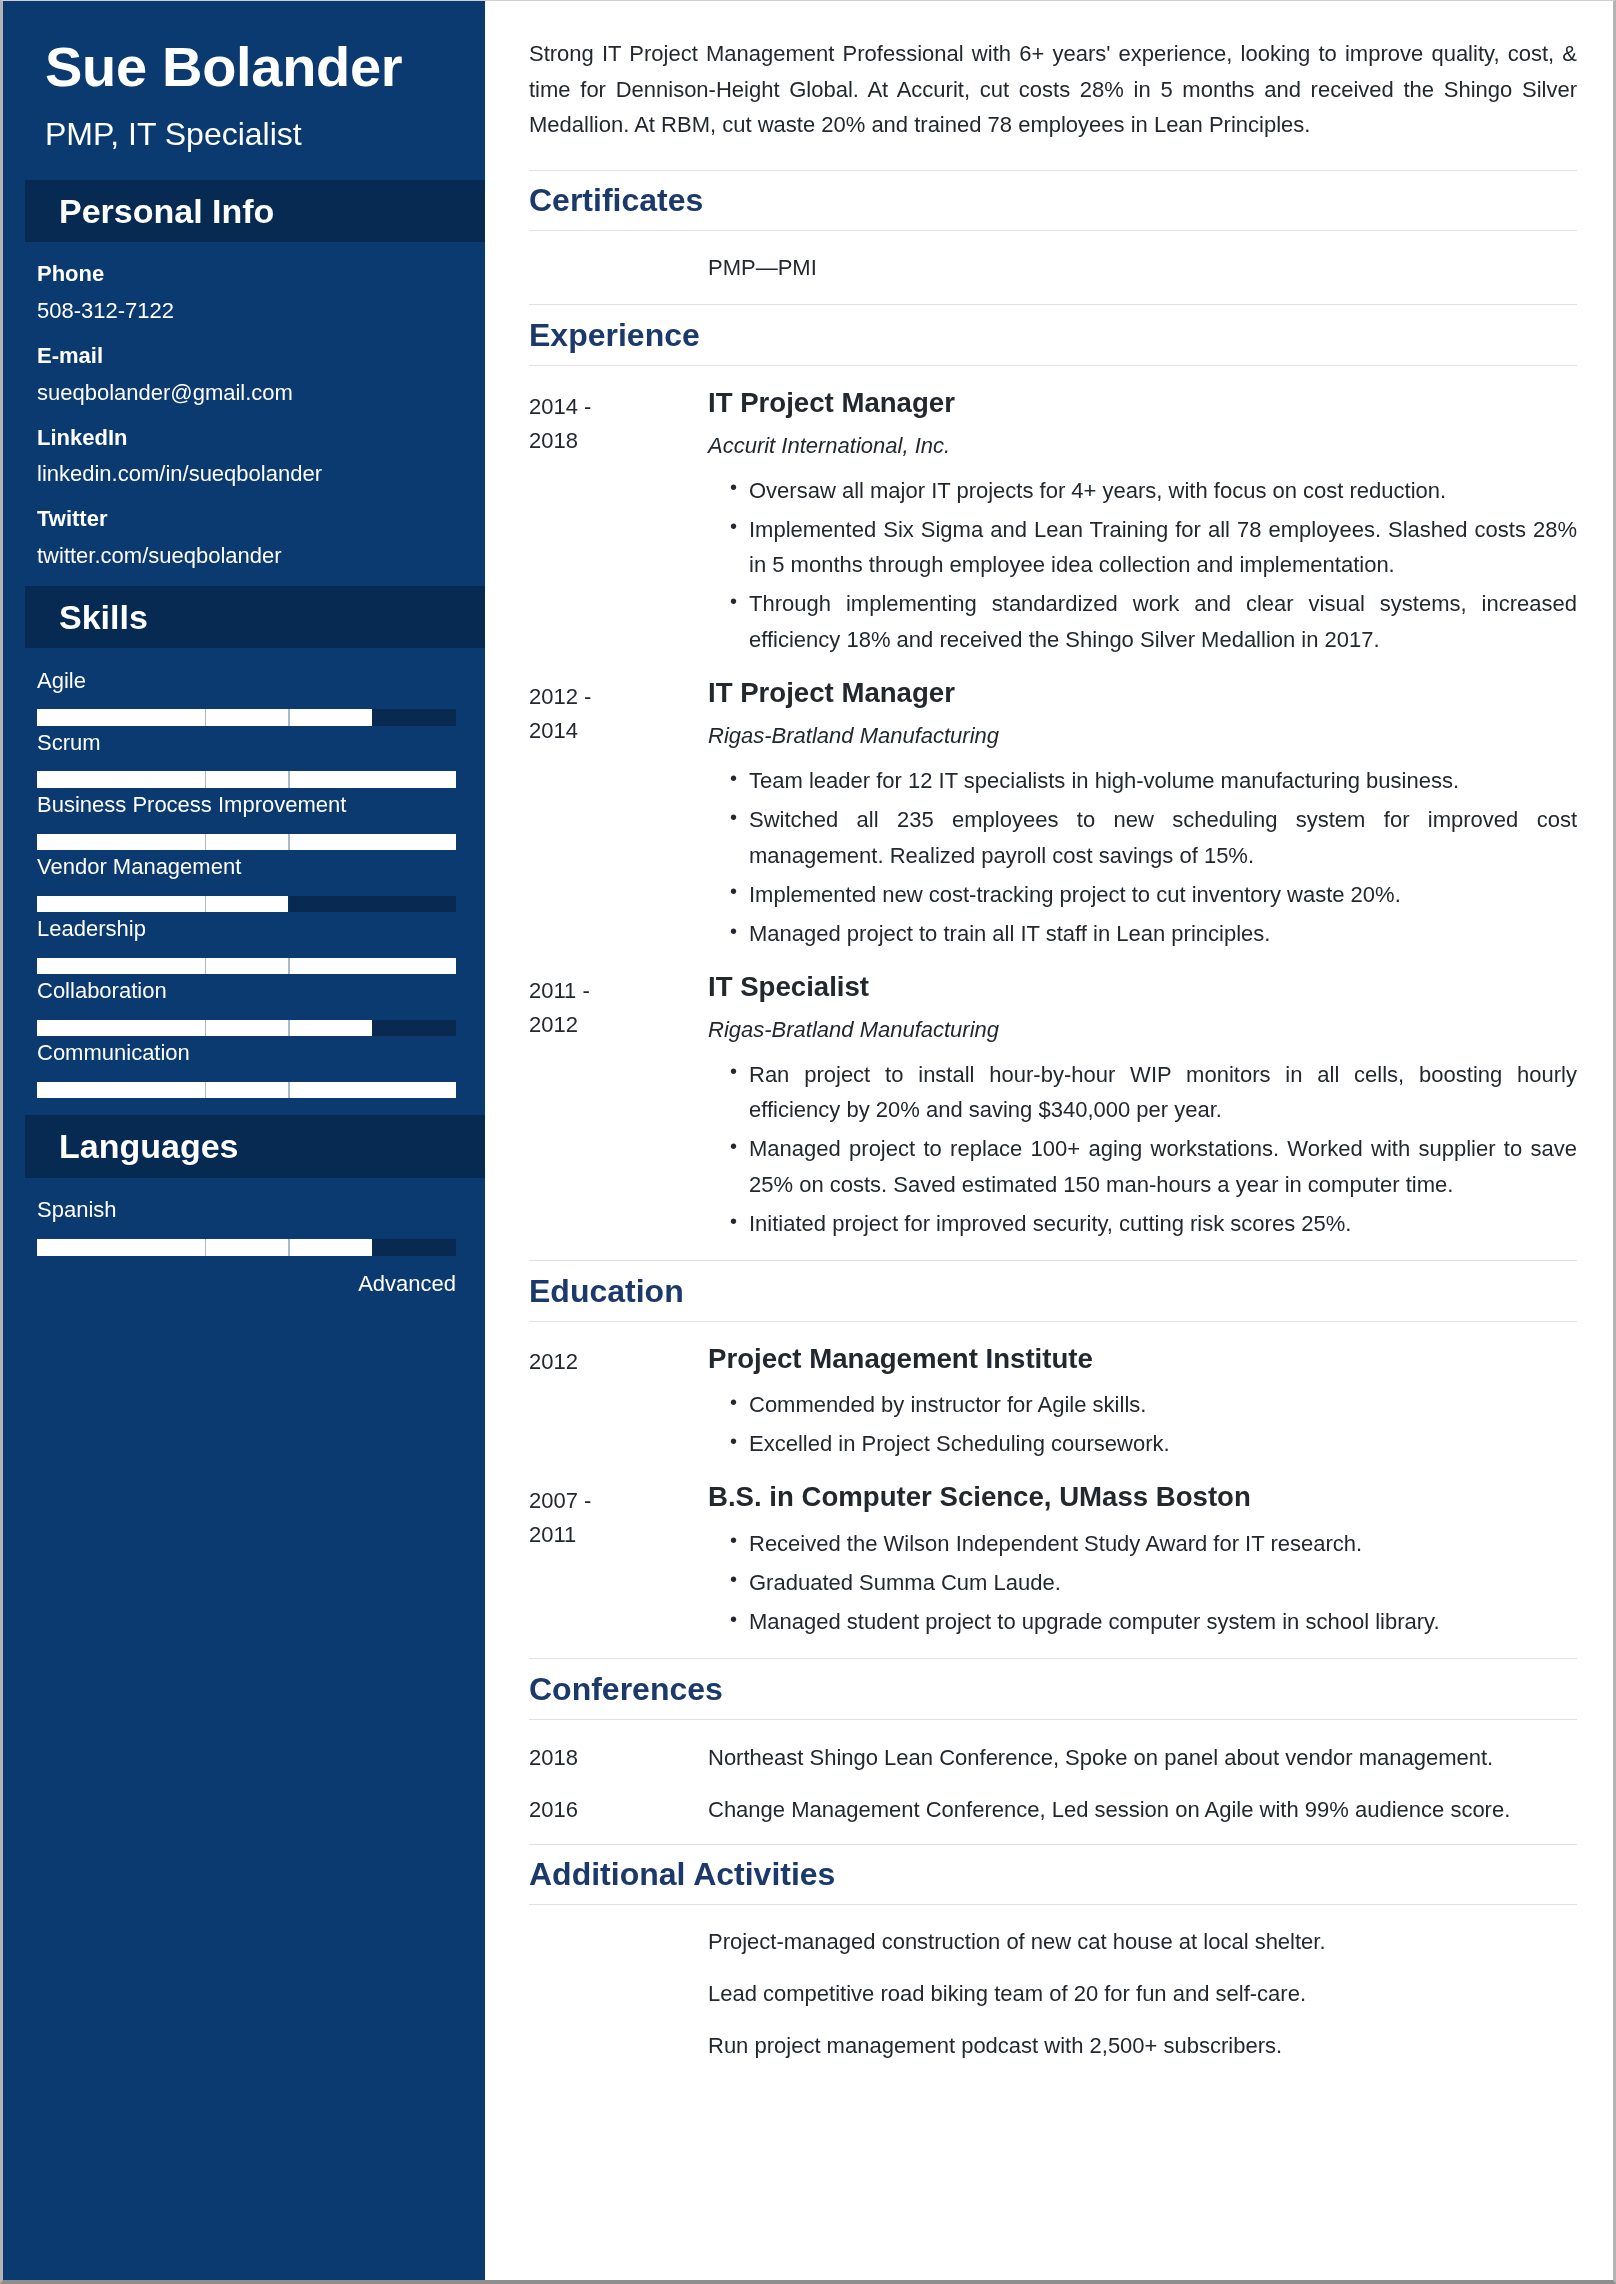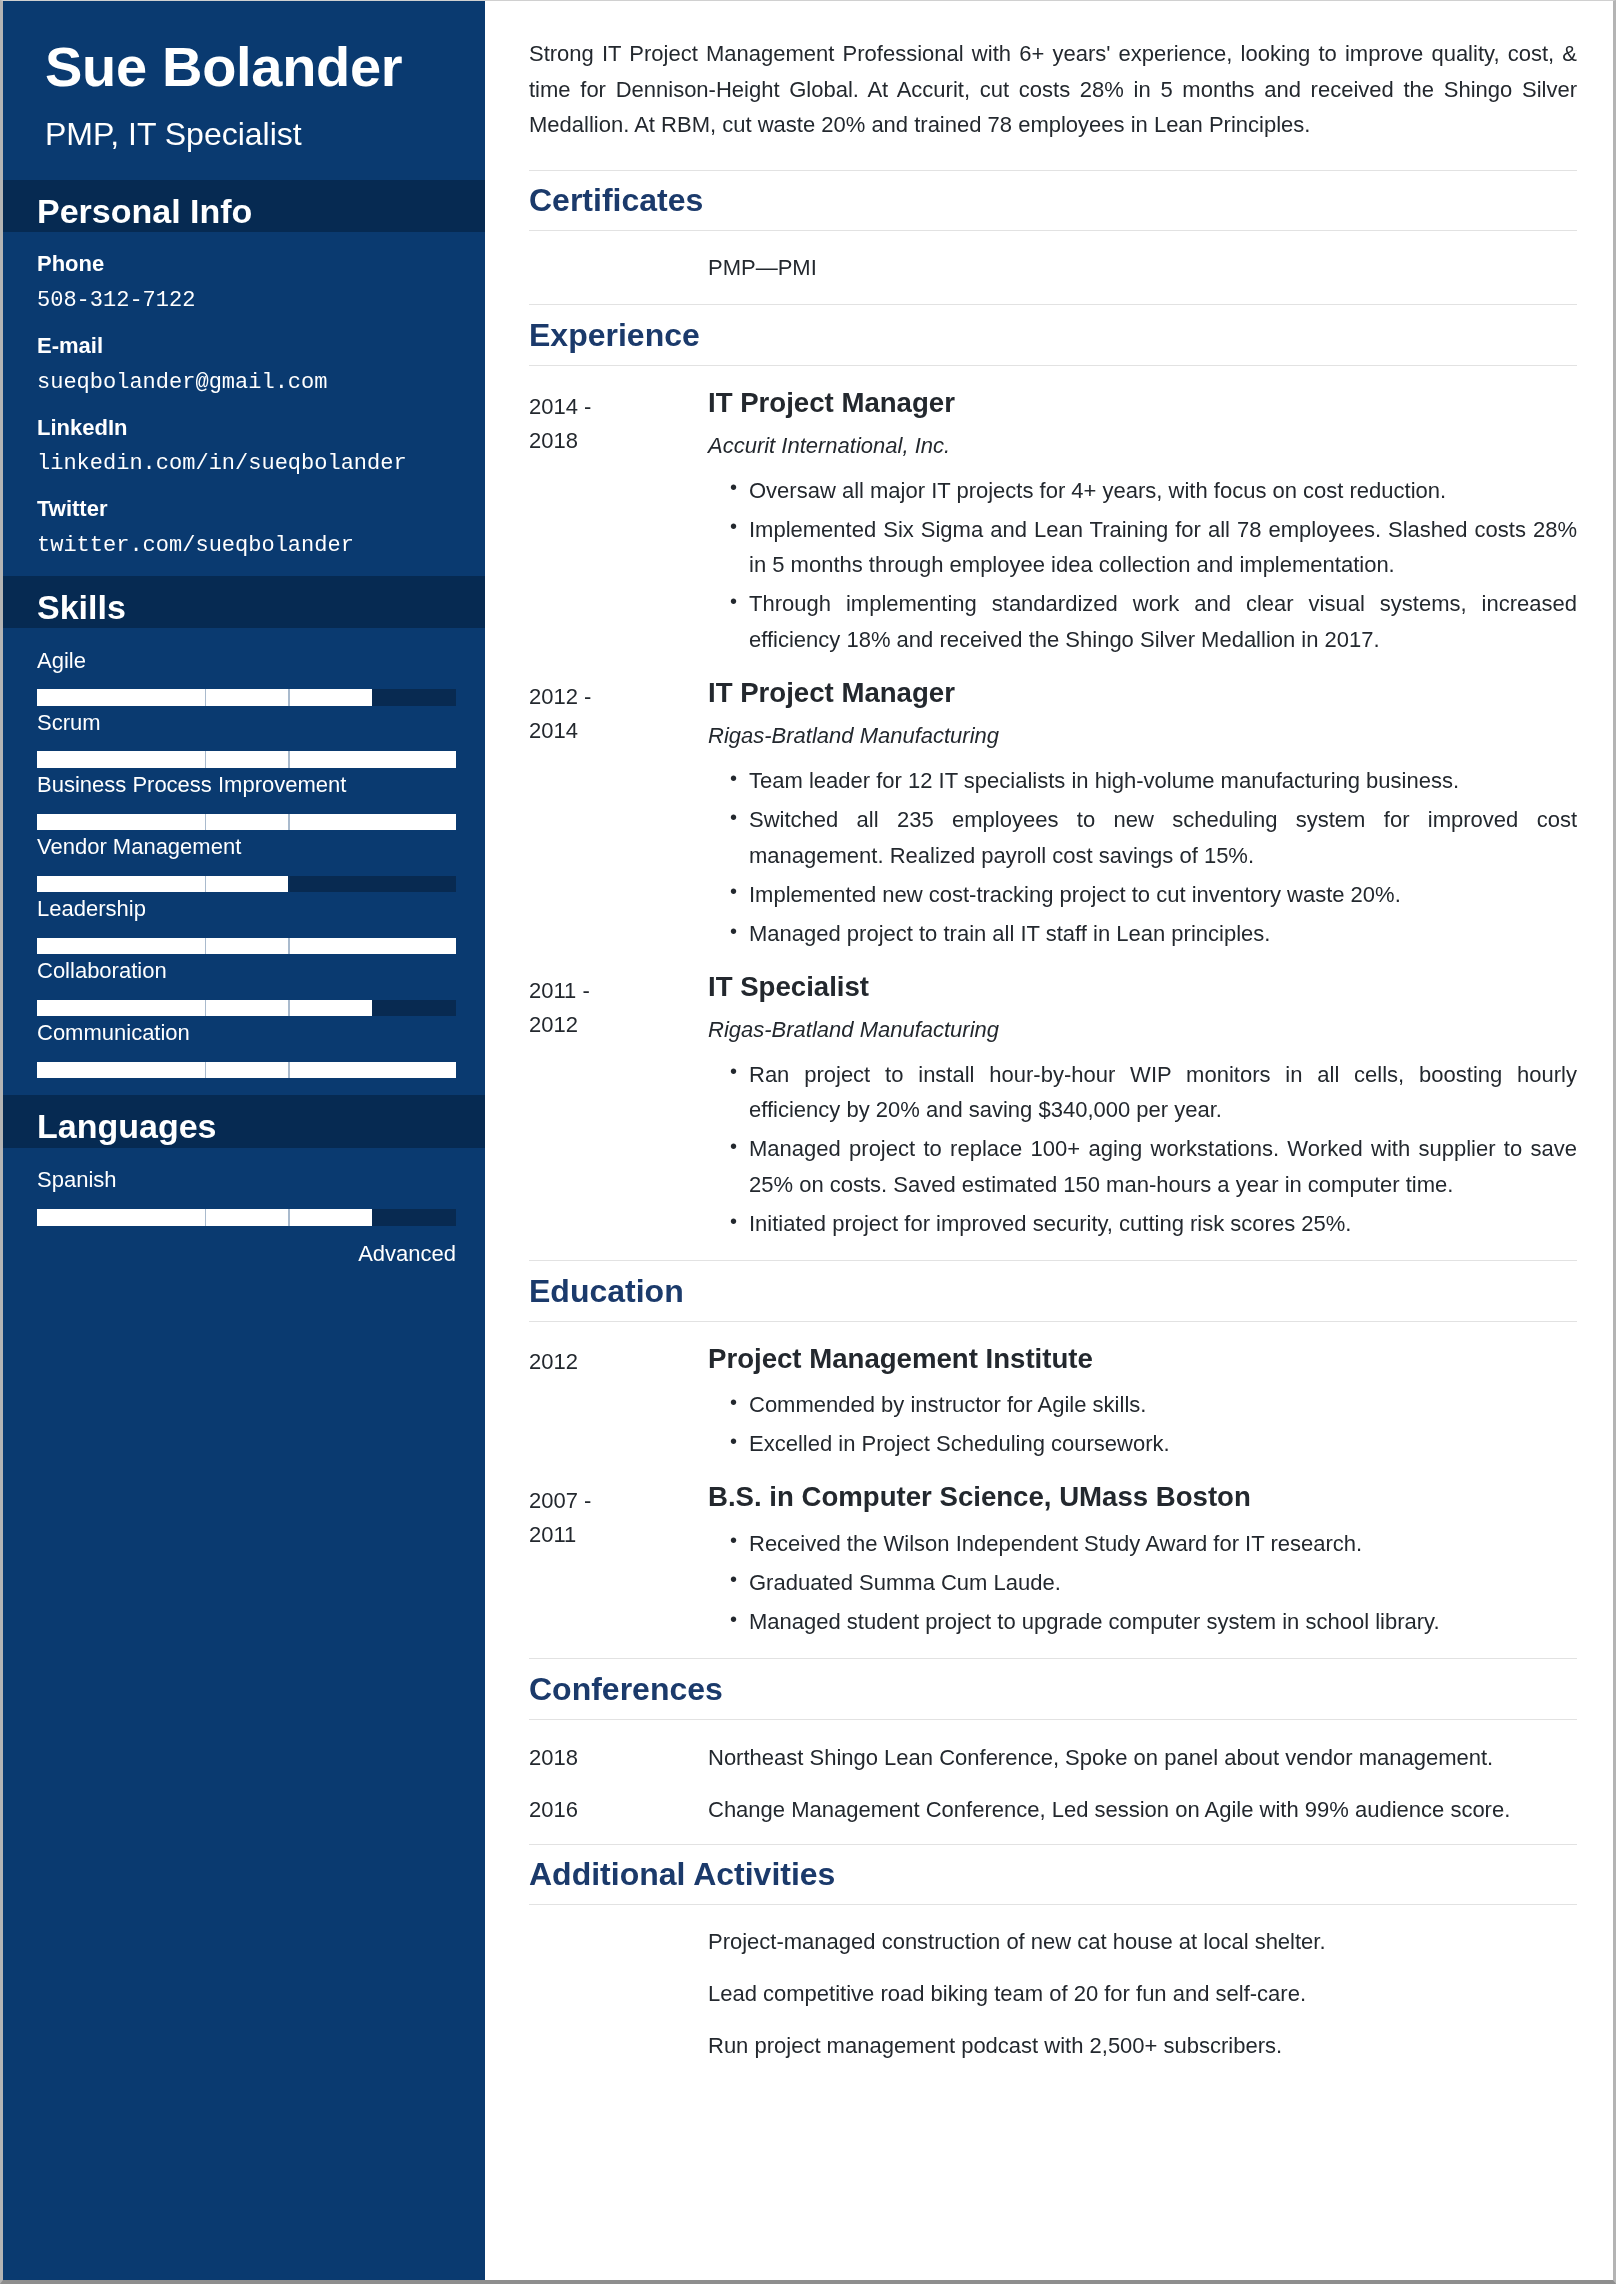--- a/index.html
+++ b/index.html
@@ -46,42 +46,42 @@
     word-break: break-word;
   }
   .job-title {
     font-size: 32px;
     font-weight: normal;
     margin-top: 16.4px;
     line-height: 1.2;
   }
   .sect-bar {
     background: #062a52;
-    padding: 13px 34px 2px 34px;
+    padding: 13px 34px 12px 34px;
+    margin-left: 22px;
   }
   .sect-bar-title {
     font-size: 34px;
     font-weight: bold;
     line-height: 1.1;
   }
   .sidebar-body {
     padding: 17.6px 34px 0 34px;
   }
   .info-row { margin-bottom: 15.2px; }
   .info-label {
     font-size: 22px;
     font-weight: bold;
     line-height: 1.35;
   }
   .info-value {
     font-size: 22px;
     font-weight: normal;
     line-height: 1.35;
     margin-top: 7px;
-    font-family: Liberation Mono, monospace;
   }
   .skill-row { margin-bottom: 2px; }
   .skill-label {
     font-size: 22px;
     line-height: 1.35;
     margin-bottom: 14px;
   }
   .bar-track {
     position: relative;
     height: 16.4px;

